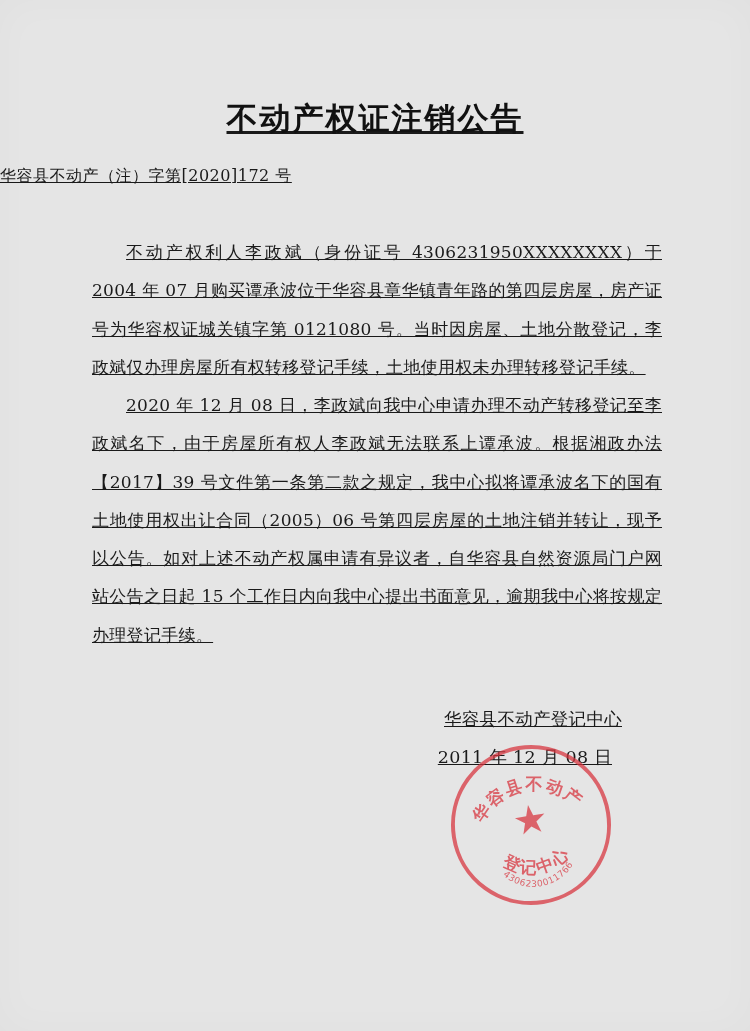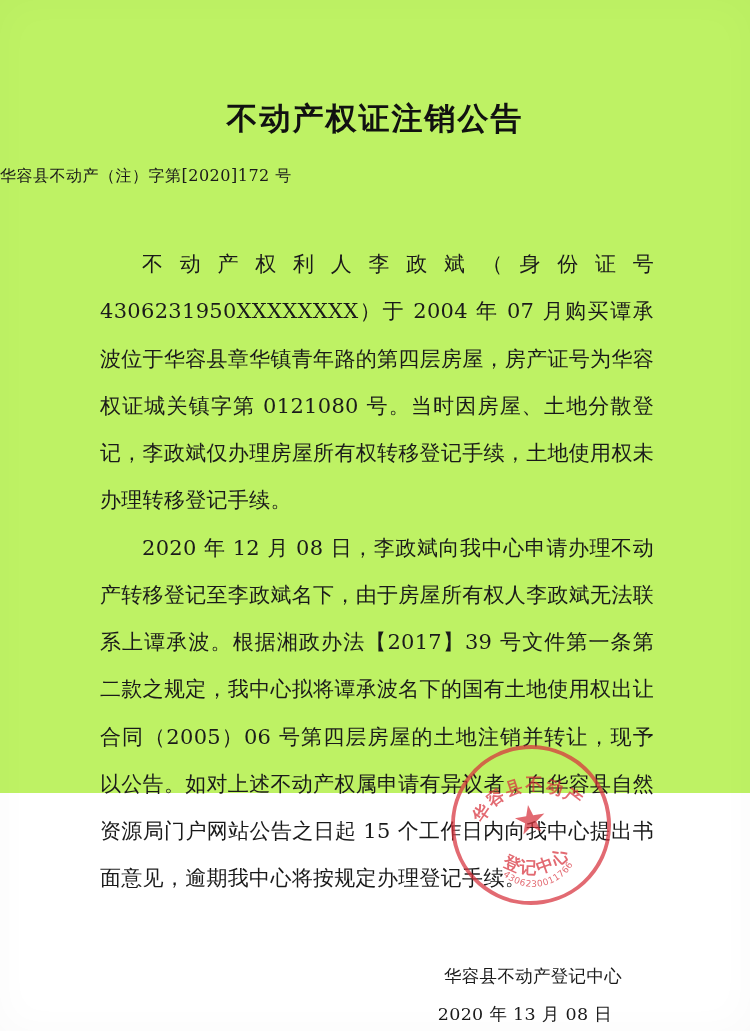--- a/index.html
+++ b/index.html
@@ -11,45 +11,46 @@
     width: 750px;
     height: 1031px;
     overflow: hidden;
     font-family: "DejaVu Serif", "Liberation Serif", serif;
     color: #1a1a1a;
     position: relative;
   }
   .page {
     position: relative;
     width: 750px;
-    height: 793px;
-    background: #bef264;
+    height: 1031px;
+    background: #e5e5e5;
+    text-decoration: underline;
   }
   .doc-title {
     text-align: center;
     font-size: 31px;
     font-weight: bold;
     letter-spacing: 2px;
     margin: 0;
     padding-top: 98px;
     font-family: "DejaVu Serif", "Liberation Serif", serif;
     color: #111;
   }
   .doc-subtitle {
     font-size: 16px;
     margin: 0;
     padding-top: 26px;
     letter-spacing: 0.5px;
     color: #1a1a1a;
   }
   .body-text {
-    margin: 8px;
+    margin: 0;
     padding: 0 88px 0 92px;
     padding-top: 46px;
-    font-size: 21px;
+    font-size: 17px;
     line-height: 2.25;
     text-align: justify;
     text-justify: inter-ideograph;
     letter-spacing: 0.3px;
   }
   .para {
     margin: 0;
     text-indent: 2em;
     text-align: justify;
     text-justify: inter-ideograph;
@@ -148,21 +149,21 @@
 
   <p class="doc-subtitle">华容县不动产（注）字第[2020]172 号</p>
 
   <div class="body-text">
     <p class="para">不动产权利人李政斌（身份证号 4306231950XXXXXXXX）于 2004 年 07 月购买谭承波位于华容县章华镇青年路的第四层房屋，房产证号为华容权证城关镇字第 0121080 号。当时因房屋、土地分散登记，李政斌仅办理房屋所有权转移登记手续，土地使用权未办理转移登记手续。</p>
     <p class="para">2020 年 12 月 08 日，李政斌向我中心申请办理不动产转移登记至李政斌名下，由于房屋所有权人李政斌无法联系上谭承波。根据湘政办法【2017】39 号文件第一条第二款之规定，我中心拟将谭承波名下的国有土地使用权出让合同（2005）06 号第四层房屋的土地注销并转让，现予以公告。如对上述不动产权属申请有异议者，自华容县自然资源局门户网站公告之日起 15 个工作日内向我中心提出书面意见，逾期我中心将按规定办理登记手续。</p>
   </div>
 
   <div class="signature">
     <span class="sig-line">华容县不动产登记中心</span>
-    <span class="sig-date">2020 年 13 月 08 日</span>
+    <span class="sig-date">2011 年 12 月 08 日</span>
   </div>
 
   <div class="seal">
     <div class="seal-inner"></div>
     <svg class="seal-arc" viewBox="0 0 152 152">
       <defs>
         <path id="arcTop" d="M 20,84 A 58,58 0 0 1 132,84" fill="none"></path>
         <path id="arcBottom" d="M 30,94 A 50,50 0 0 0 122,94" fill="none"></path>
       </defs>
       <text>

